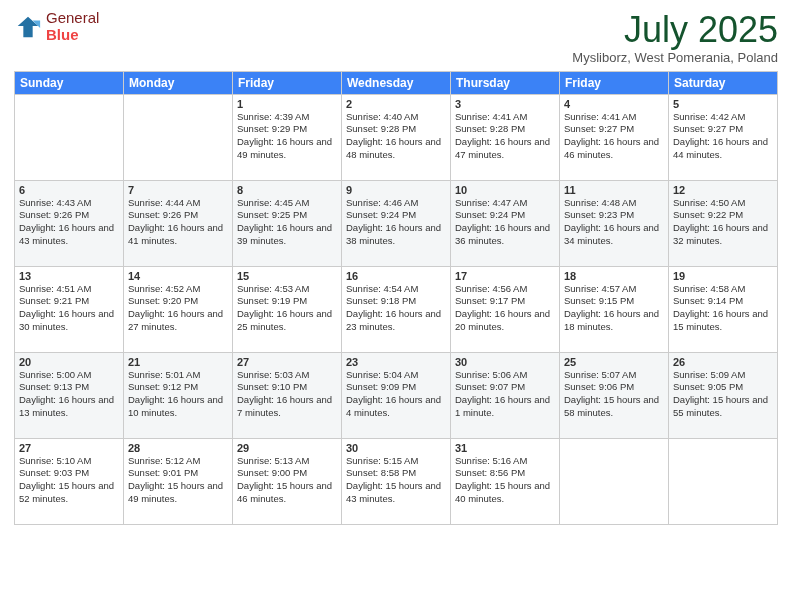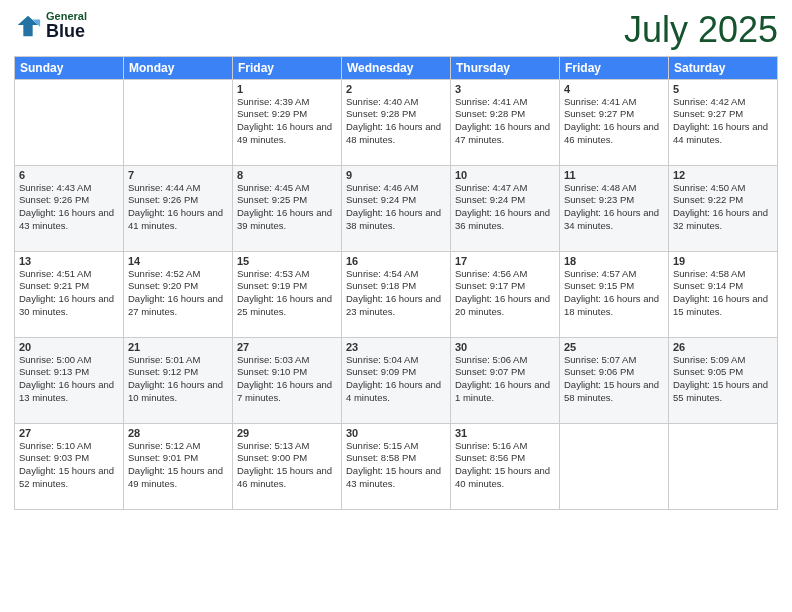--- a/index.html
+++ b/index.html
@@ -26,28 +26,28 @@
       display: flex;
       align-items: center;
       gap: 4px;
     }
     .logo-text {
       display: flex;
       flex-direction: column;
       line-height: 1.1;
     }
     .logo-general {
-      font-size: 11px;
+      font-size: 15px;
+      font-weight: normal;
+      color: #7f1d1d;
+    }
+    .logo-blue {
+      font-size: 15px;
       font-weight: bold;
-      color: #14532d;
-    }
-    .logo-blue {
-      font-size: 18px;
-      font-weight: bold;
-      color: #0f172a;
+      color: #ef4444;
     }
     .logo-icon {
       width: 28px;
       height: 28px;
     }
     .title-block {
       text-align: right;
     }
     .month-title {
       font-size: 36px;
@@ -109,20 +109,21 @@
         <polygon points="15,4 26,14 20,14 20,26 10,26 10,14 4,14" fill="#2471a3"></polygon>
         <polygon points="20,8 28,8 28,16" fill="#5dade2"></polygon>
       </svg>
       <div class="logo-text">
         <span class="logo-general">General</span>
         <span class="logo-blue">Blue</span>
       </div>
     </div>
     <div class="title-block">
       <div class="month-title">July 2025</div>
+      <div class="subtitle">Mysliborz, West Pomerania, Poland</div>
     </div>
   </div>
 
   <table class="calendar">
     <thead>
       <tr>
         <th>Sunday</th>
         <th>Monday</th>
         <th>Friday</th>
         <th>Wednesday</th>

